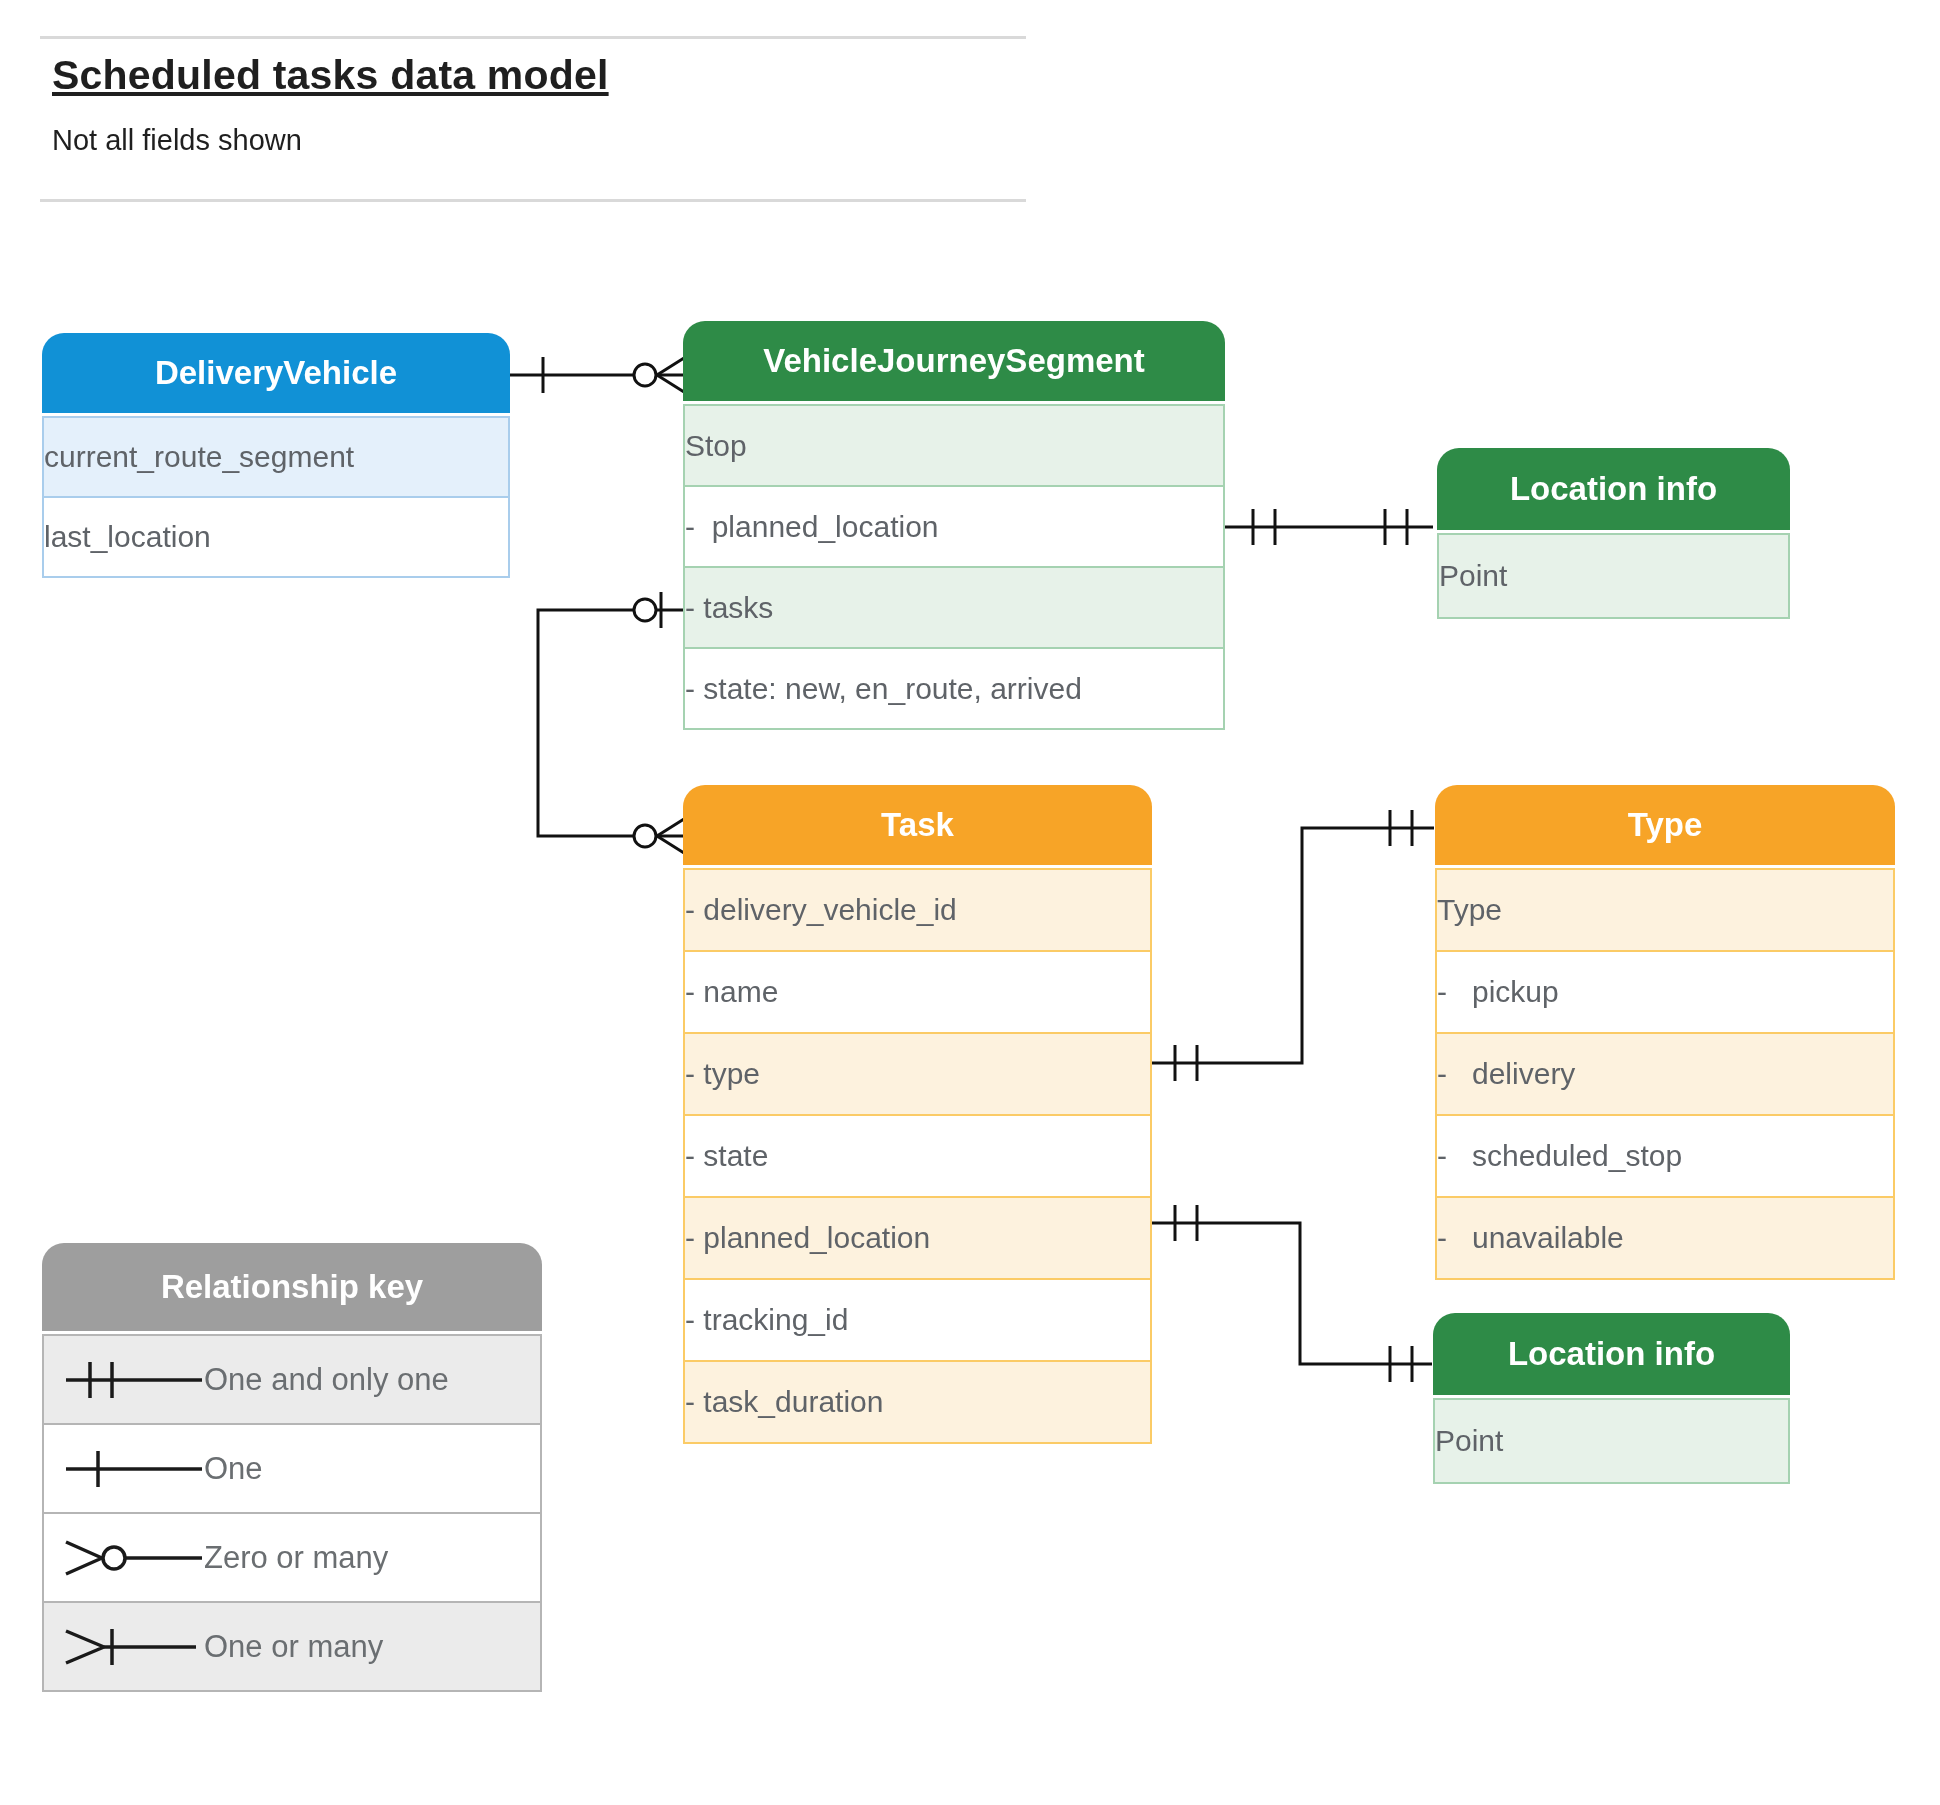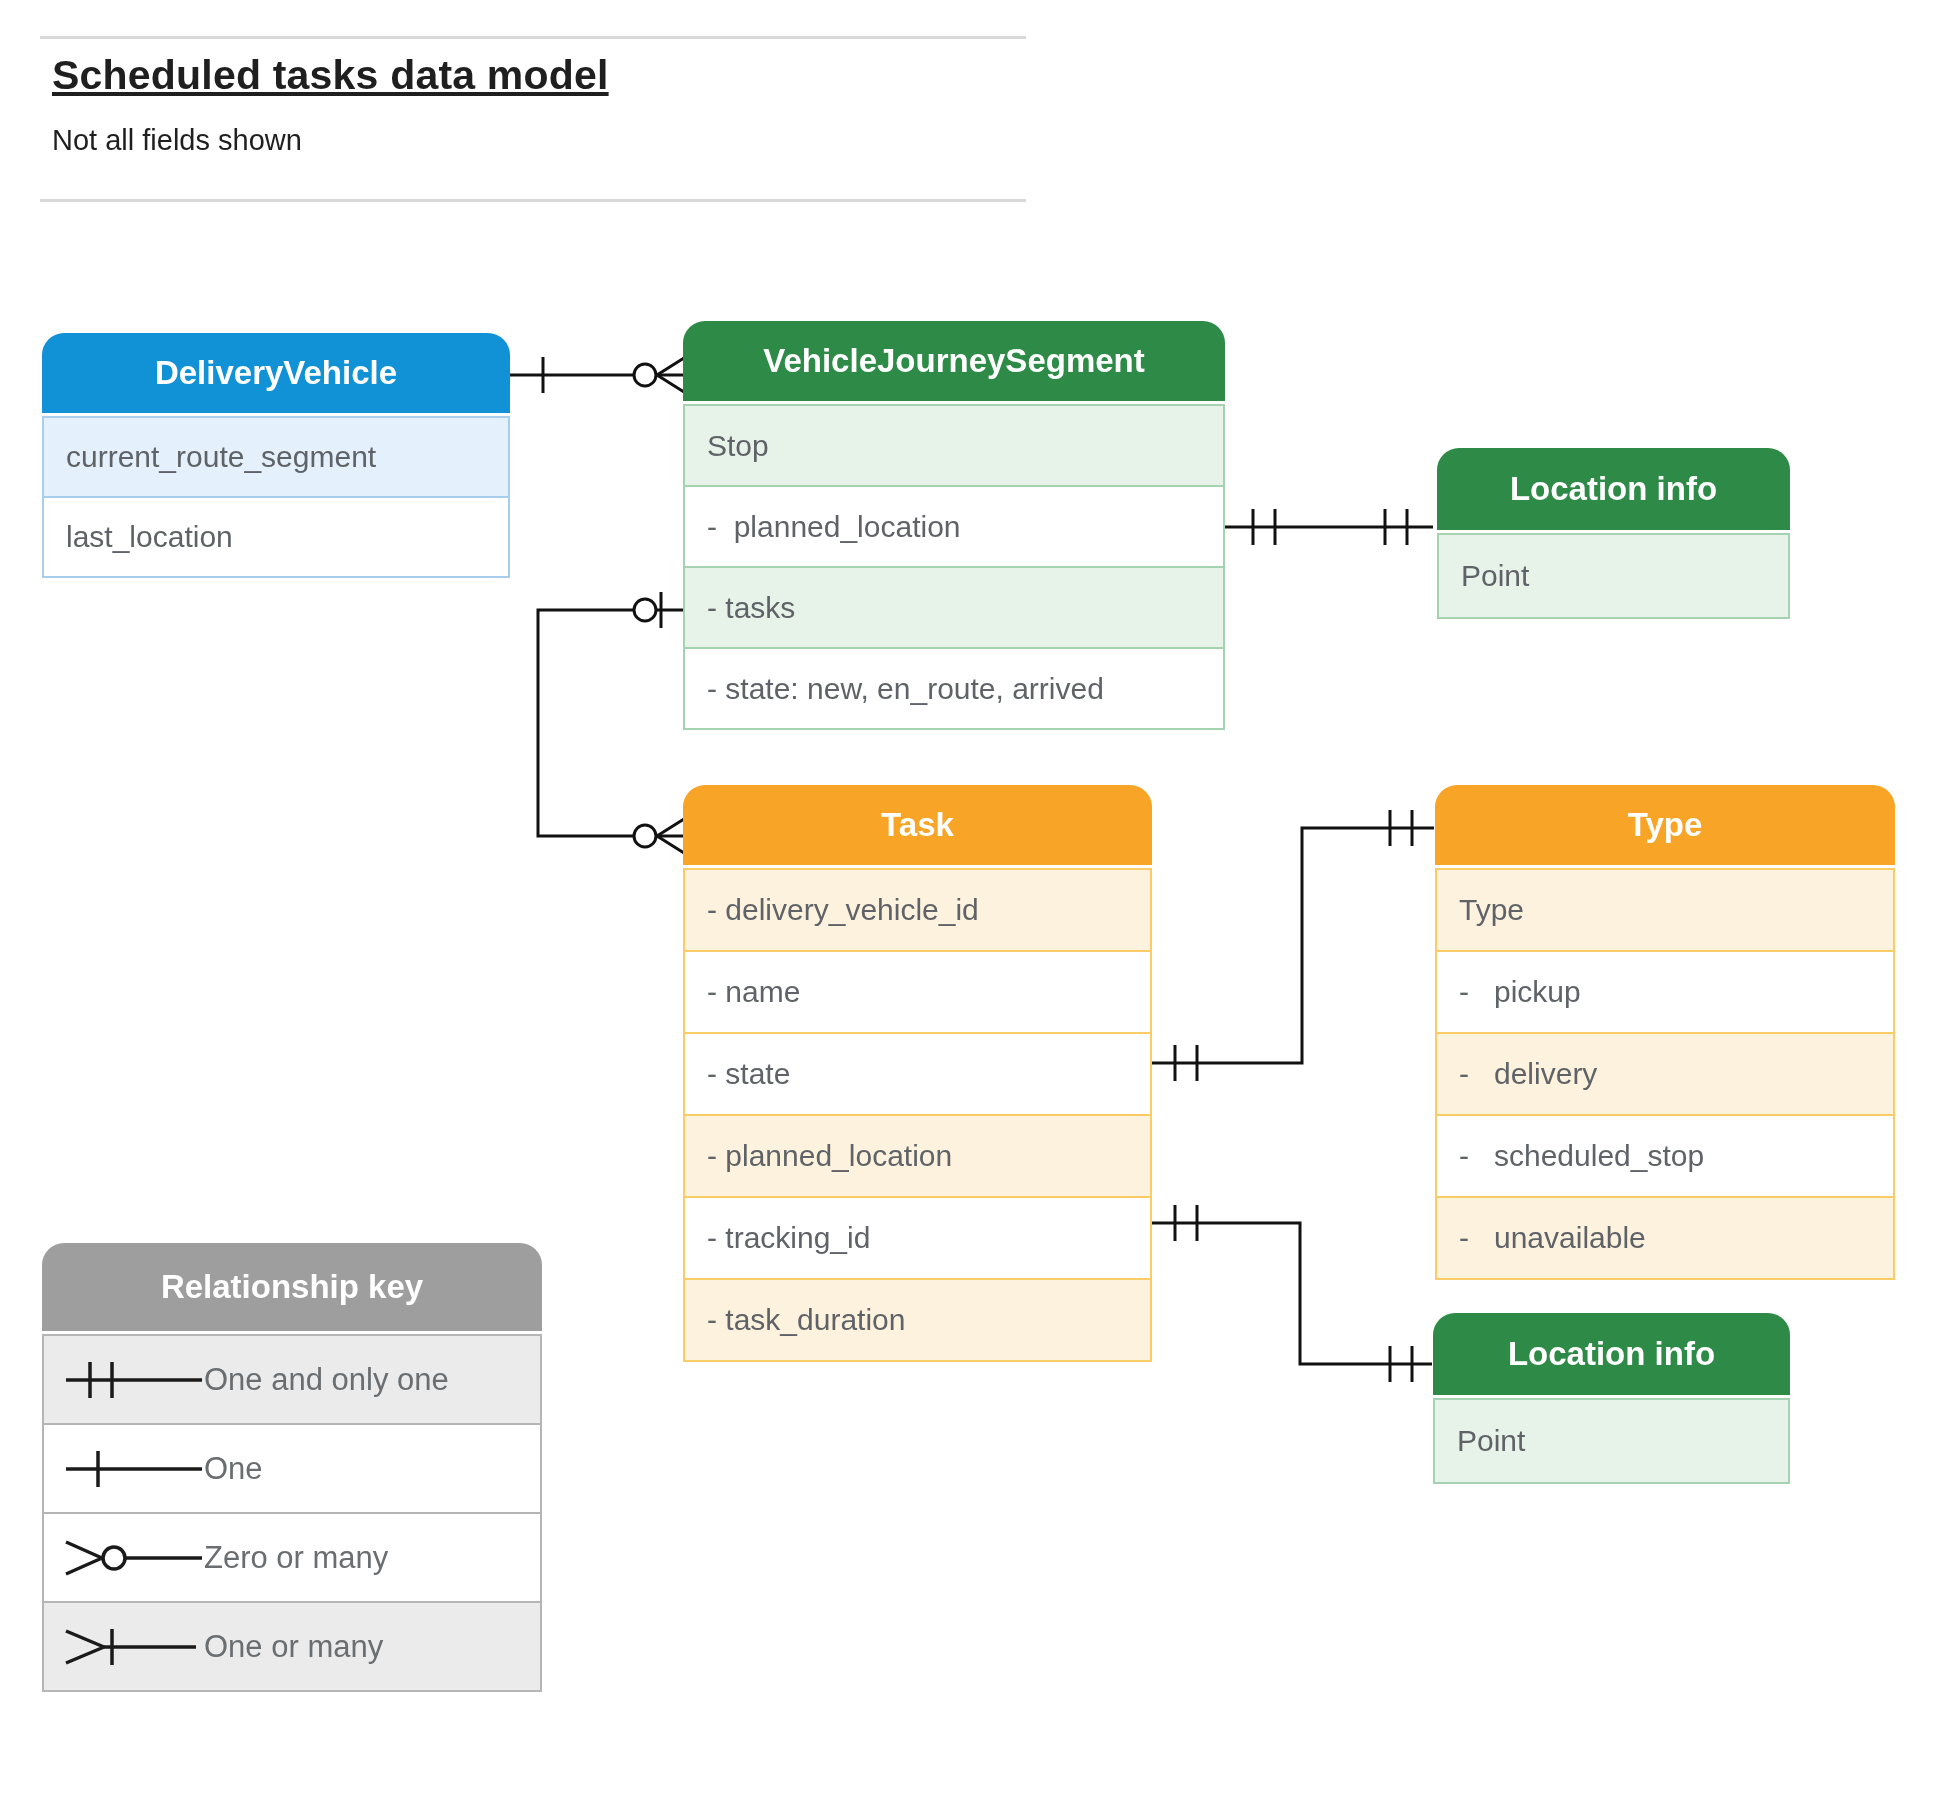--- a/index.html
+++ b/index.html
@@ -12,21 +12,21 @@
   .page-subtitle { position:absolute; left:52px; top:124px; font-size:29px; font-weight:400; color:#1f1f1f; }
 
   .lines { position:absolute; left:0; top:0; width:1940px; height:1805px; pointer-events:none; }
   .lines path, .lines line { stroke:#111111; stroke-width:3; fill:none; }
   .lines circle { stroke:#111111; stroke-width:3; fill:#ffffff; }
 
   .entity { position:absolute; }
   .ent-header { height:80px; border-radius:22px 22px 0 0; display:flex; align-items:center; justify-content:center;
                 color:#ffffff; font-size:33px; font-weight:700; }
   .ent-body { margin-top:3px; border:2px solid var(--bd); background:#ffffff; }
-  .ent-row { display:flex; align-items:center; padding-left:22px; height:78px; font-size:30px; color:#5f6368; border-top:2px solid var(--bd); }
+  .ent-row { display:flex; align-items:center; height:78px; font-size:30px; color:#5f6368; border-top:2px solid var(--bd); }
   .ent-row:first-child { border-top:none; }
   .ent-row span { white-space:pre; }
   .tint { background:var(--tint); }
 
   .blue   { --bd:#a9cdec; --tint:#e4f0fb; }
   .blue   .ent-header { background:#1191d6; }
   .green  { --bd:#a5d2b1; --tint:#e7f2e9; }
   .green  .ent-header { background:#2e8b47; }
   .orange { --bd:#fbcb66; --tint:#fdf2de; }
   .orange .ent-header { background:#f7a427; }
@@ -139,20 +139,23 @@
 
   <div class="entity orange e-task" style="left:683px; top:785px; width:469px">
     <div class="ent-header">Task</div>
     <div class="ent-body">
       <div class="ent-row tint">
           <span>- delivery_vehicle_id</span>
         </div>
       <div class="ent-row">
           <span>- name</span>
         </div>
+      <div class="ent-row tint">
+          <span>- type</span>
+        </div>
       <div class="ent-row">
           <span>- state</span>
         </div>
       <div class="ent-row tint">
           <span>- planned_location</span>
         </div>
       <div class="ent-row">
           <span>- tracking_id</span>
         </div>
       <div class="ent-row tint">

